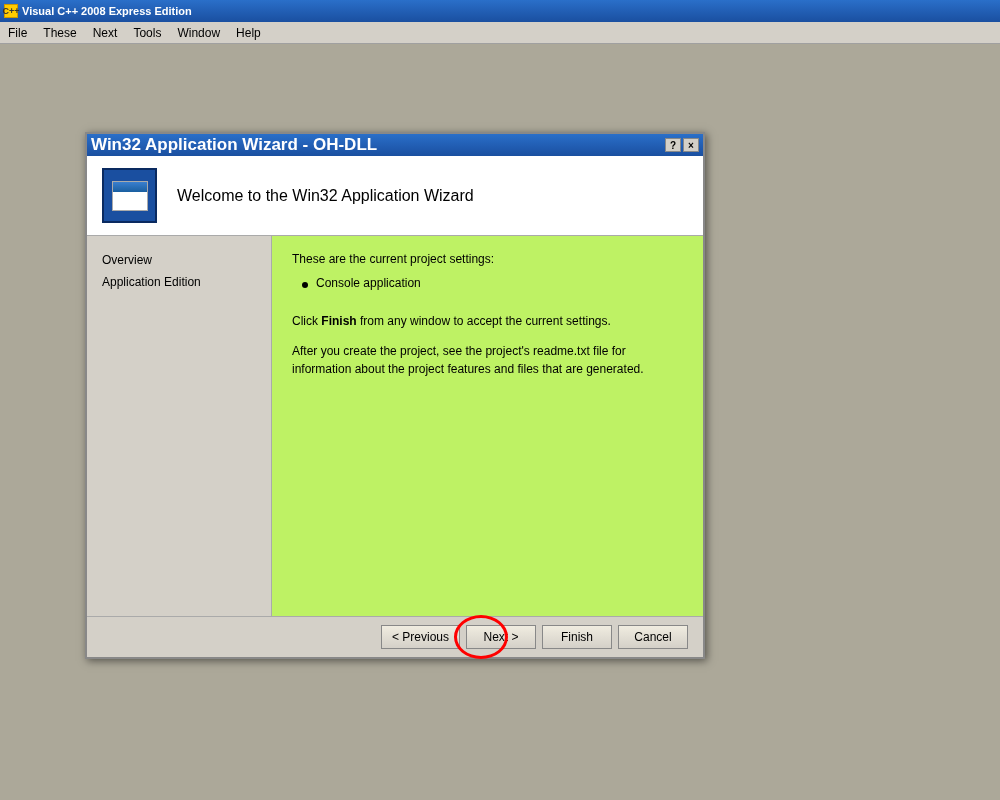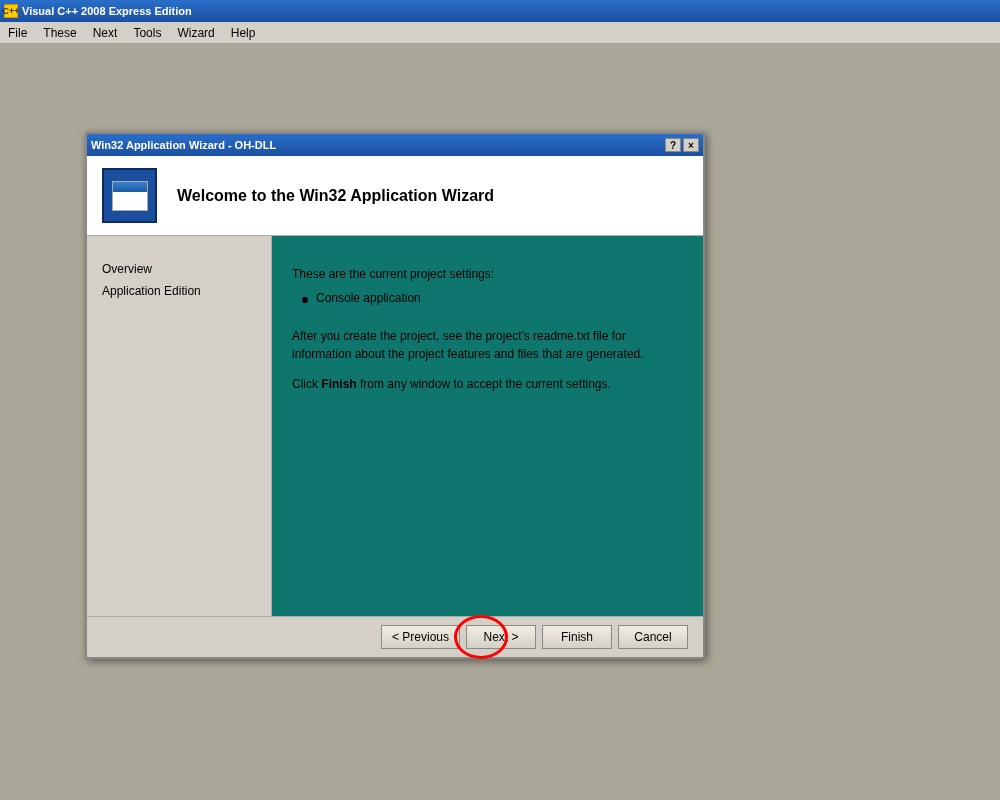--- a/index.html
+++ b/index.html
@@ -78,21 +78,21 @@
       height: 22px;
       display: flex;
       align-items: center;
       justify-content: space-between;
       padding: 0 4px;
       color: white;
       font-size: 11px;
       font-weight: bold;
     }
     .dialog-titlebar-title {
-      font-size: 11px;
+      font-size: 17px;
     }
     .dialog-titlebar-buttons {
       display: flex;
       gap: 2px;
     }
     .dialog-titlebar-btn {
       width: 16px;
       height: 14px;
       background: #d4d0c8;
       border: 1px solid #888;
@@ -135,49 +135,49 @@
     }
     .dialog-logo-inner::before {
       content: '';
       position: absolute;
       top: 0; left: 0;
       width: 100%; height: 10px;
       background: linear-gradient(to bottom, #3a7fcf, #1a5fa0);
     }
     .dialog-header-title {
       font-size: 16px;
-      font-weight: bold;
+      font-weight: normal;
       color: #000;
     }
 
     
     .dialog-body {
       display: flex;
       min-height: 380px;
     }
 
     
     .dialog-sidebar {
       width: 185px;
       background: #d4d0c8;
-      padding: 22px 0;
+      padding: 13px 0;
       border-right: 1px solid #aaa;
     }
     .sidebar-item {
       padding: 4px 15px;
       font-size: 12px;
       color: #000;
       cursor: pointer;
     }
 
     
     .dialog-content {
       flex: 1;
-      background: #0f766e;
-      padding: 31px 20px;
+      background: #bef264;
+      padding: 16px 20px;
     }
     .content-title {
       font-size: 12px;
       margin-bottom: 10px;
       color: #000;
     }
     .bullet-item {
       display: flex;
       align-items: center;
       margin-bottom: 22px;
@@ -249,21 +249,21 @@
     <span>C++</span>
   </div>
   <span>Visual C++ 2008 Express Edition</span>
 </div>
 
 <div class="menubar">
   <span class="menubar-item">File</span>
   <span class="menubar-item">These</span>
   <span class="menubar-item">Next</span>
   <span class="menubar-item">Tools</span>
-  <span class="menubar-item">Wizard</span>
+  <span class="menubar-item">Window</span>
   <span class="menubar-item">Help</span>
 </div>
 
 <div class="workspace">
 
   <div class="dialog">
 
     <div class="dialog-titlebar">
       <span class="dialog-titlebar-title">Win32 Application Wizard - OH-DLL</span>
       <div class="dialog-titlebar-buttons">
@@ -285,24 +285,24 @@
         <div class="sidebar-item">Overview</div>
         <div class="sidebar-item">Application Edition</div>
       </div>
 
       <div class="dialog-content">
         <p class="content-title">These are the current project settings:</p>
         <div class="bullet-item">
           <div class="bullet-dot"></div>
           <span>Console application</span>
         </div>
-        <p class="content-text">After you create the project, see the project's readme.txt file for information about the project features and files that are generated.</p>
         <p class="content-text">
           <span>Click </span><span class="bold-text">Finish</span><span> from any window to accept the current settings.</span>
         </p>
+        <p class="content-text">After you create the project, see the project's readme.txt file for information about the project features and files that are generated.</p>
       </div>
 
     </div>
 
     <div class="dialog-footer">
       <button class="btn">&lt; Previous</button>
       <div style="position:relative;">
         <button class="btn btn-next">Next &gt;</button>
         <div class="next-circle"></div>
       </div>

